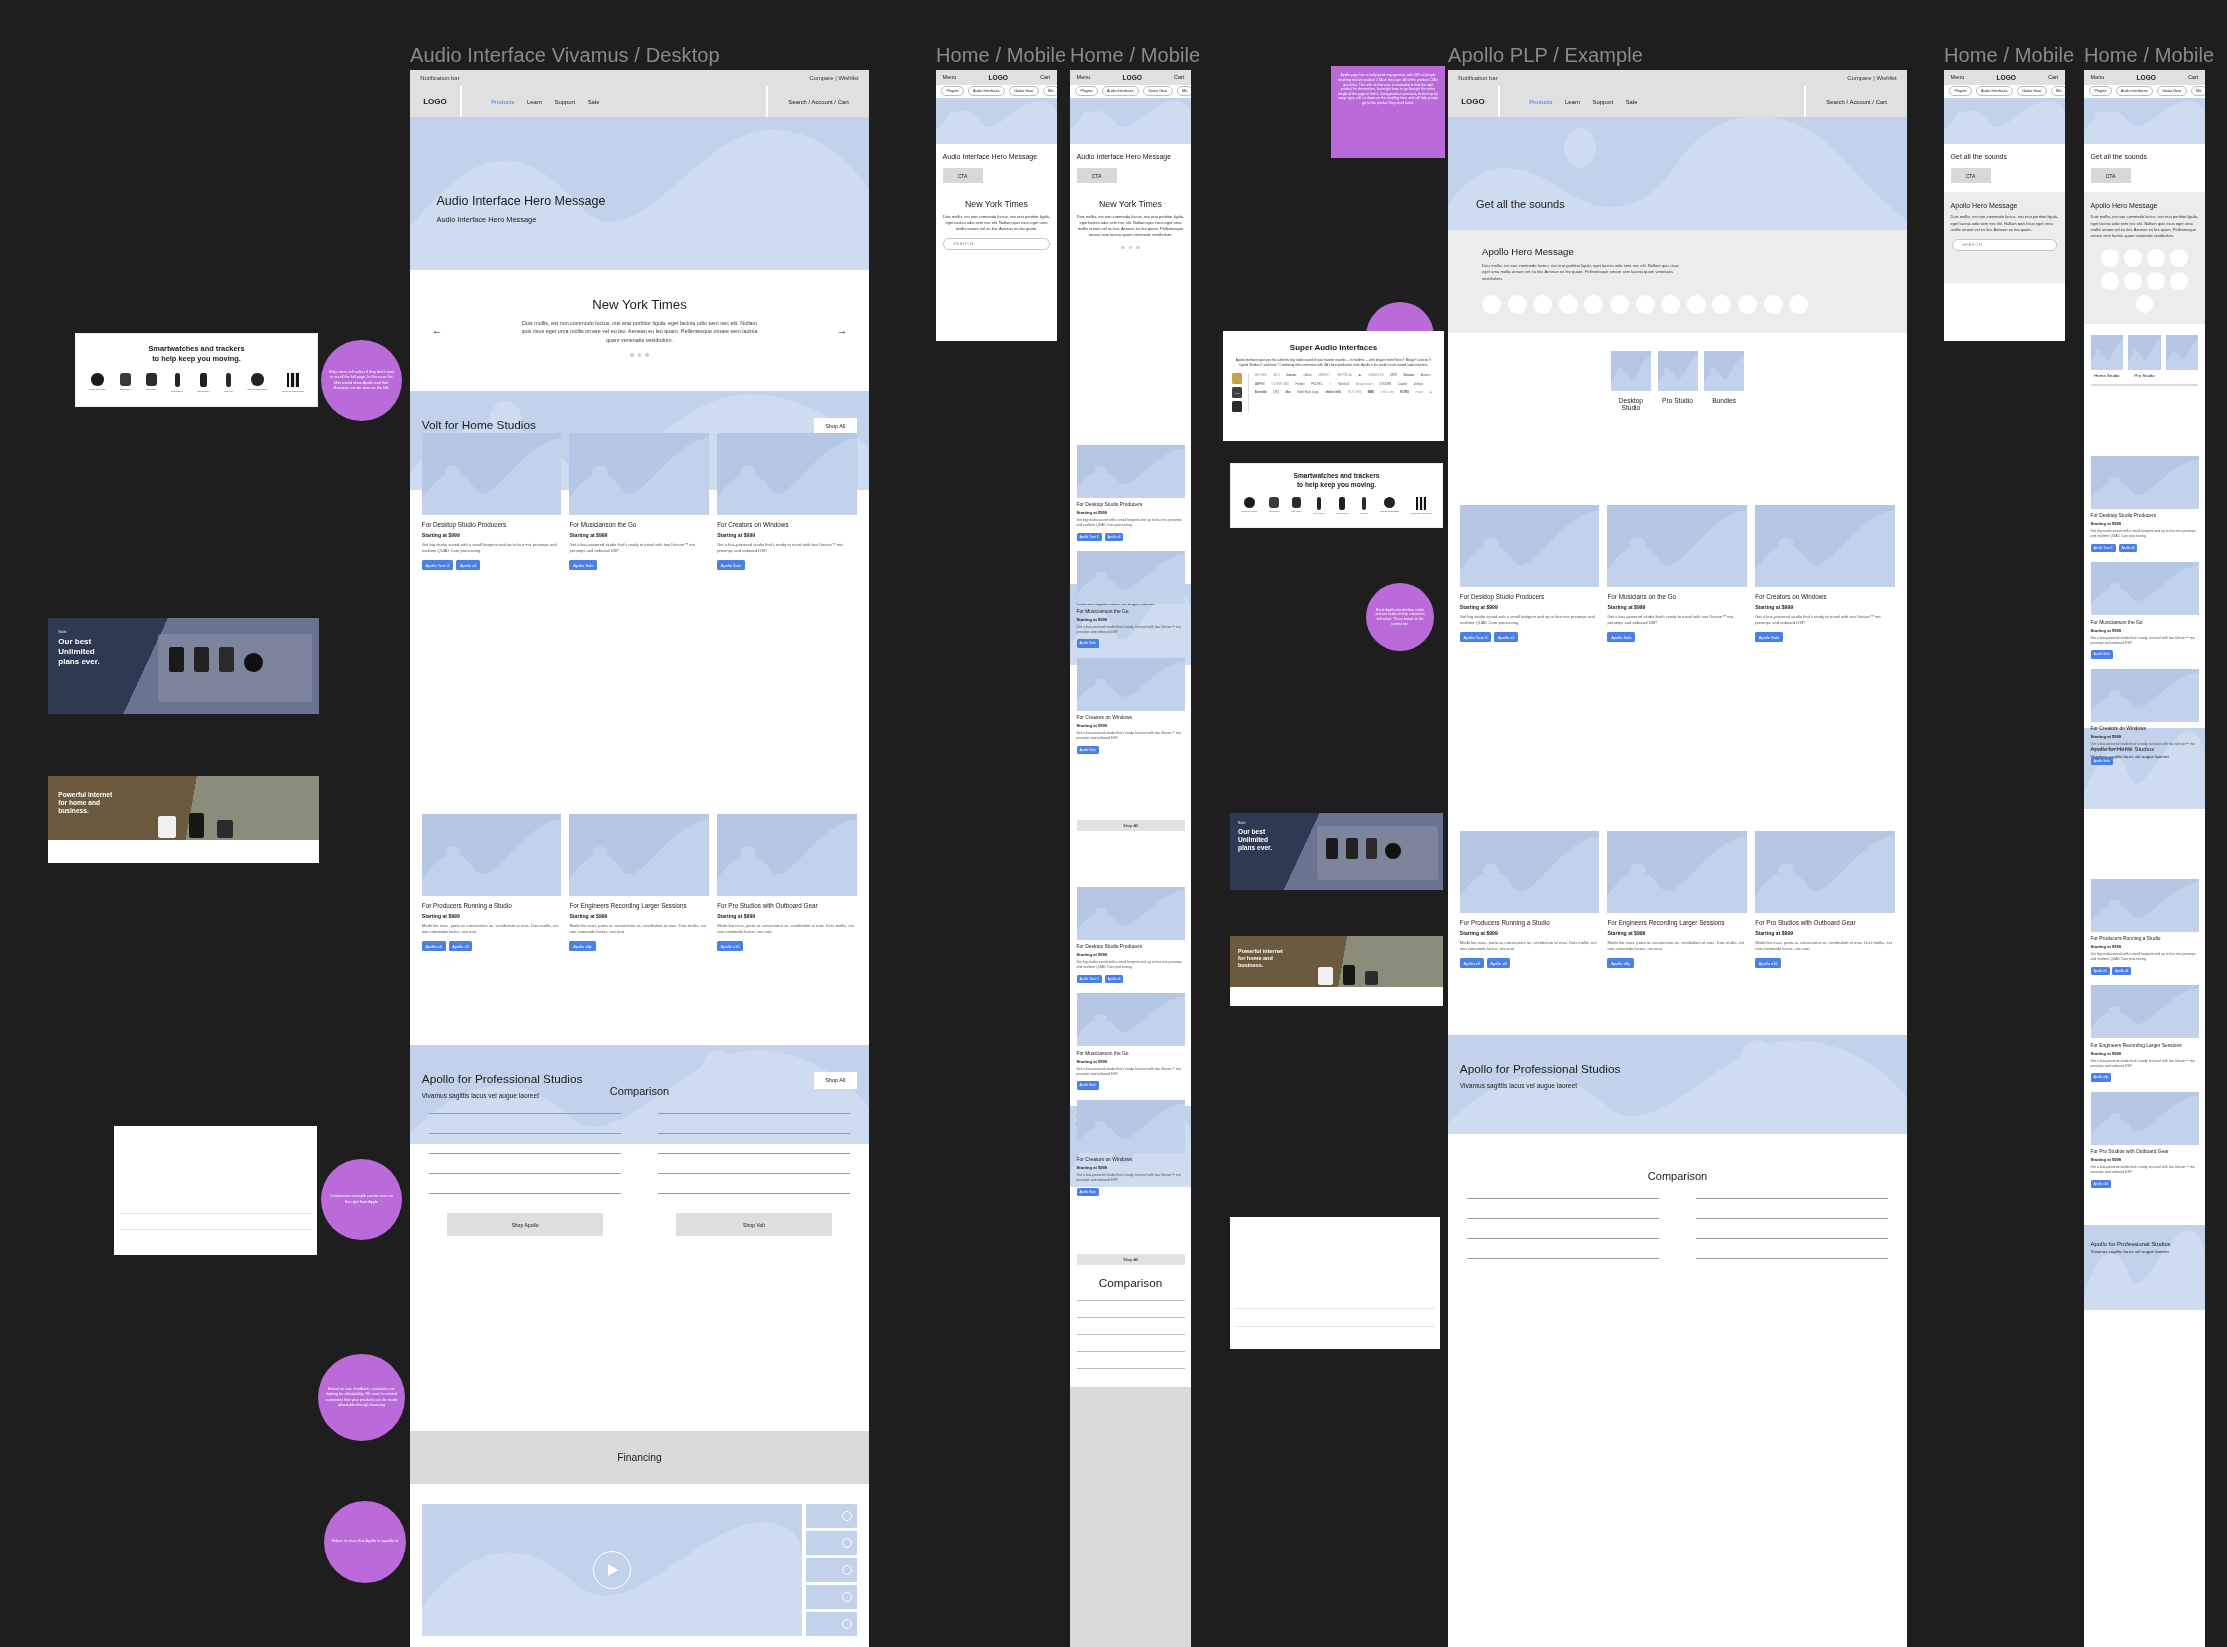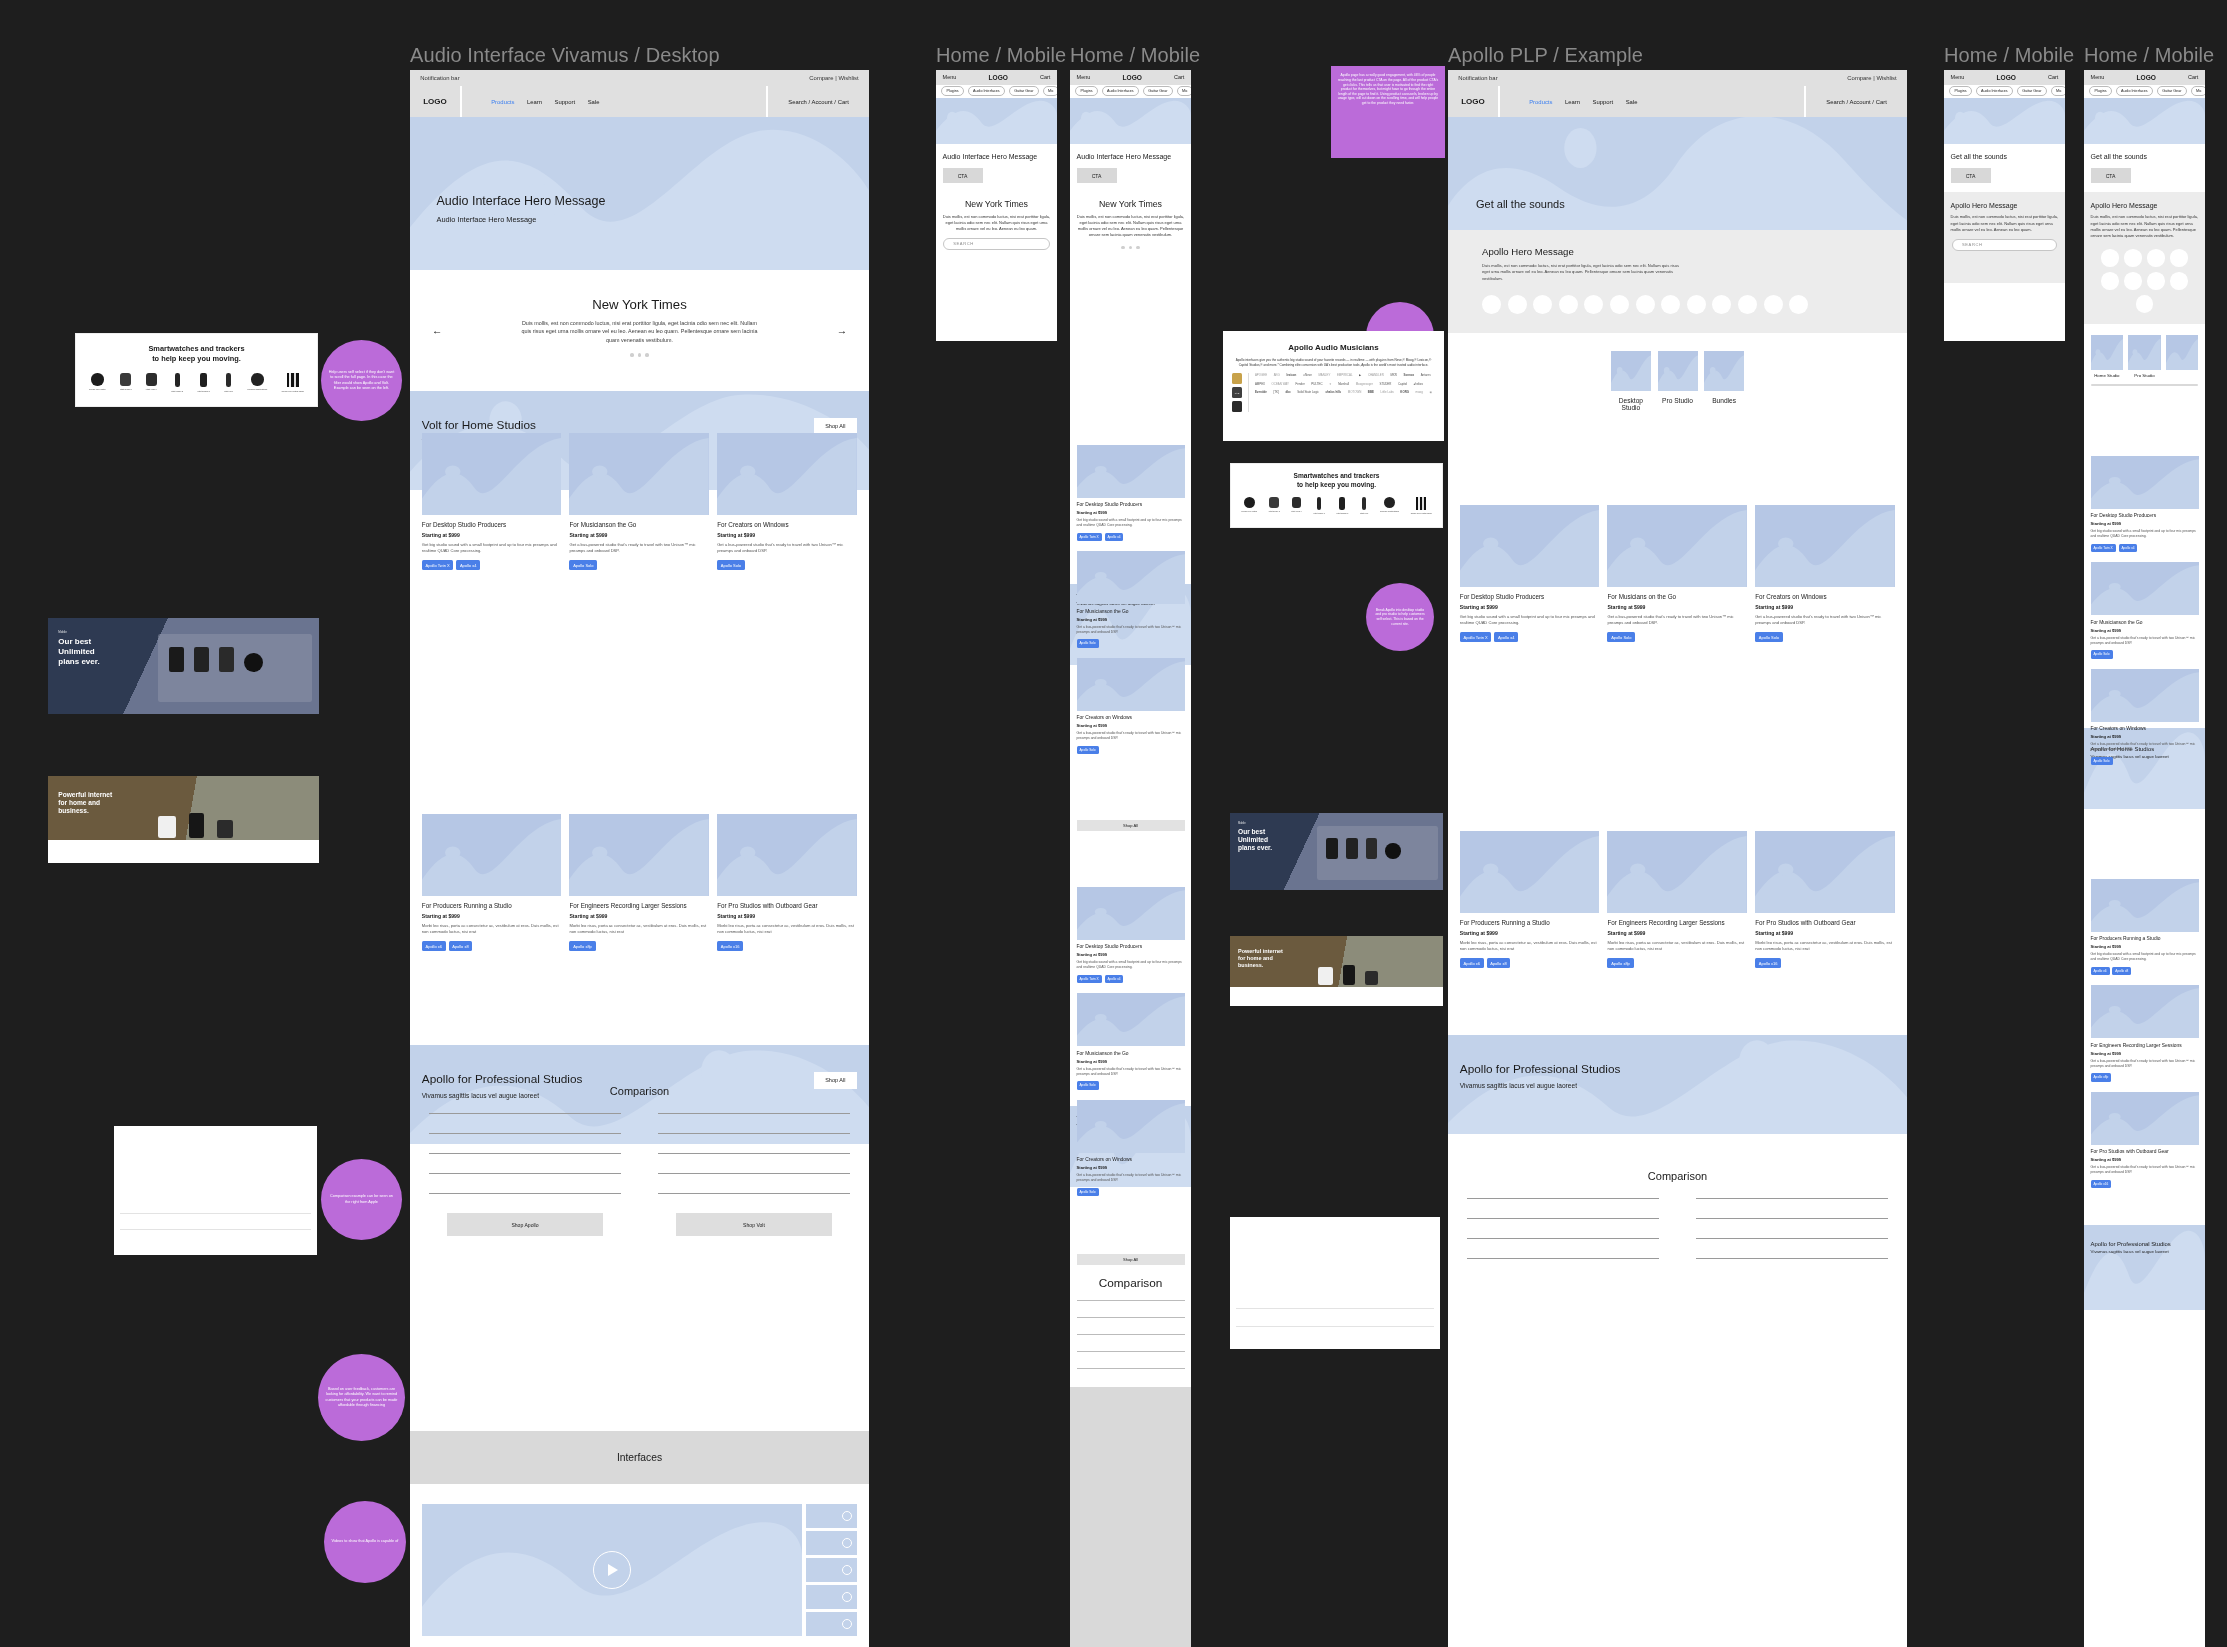--- a/index.html
+++ b/index.html
@@ -309,21 +309,21 @@
           <hr>
             <hr>
             <hr>
             <hr>
             <hr>
           <div class="cmp-btn" style="margin:17.7px 17.7px 0;">Shop Volt</div>
         </div>
       </div>
     </div>
 
-    <div class="abs fin-band" style="left:0; top:1361px; width:459px; height:53px;">Interfaces</div>
+    <div class="abs fin-band" style="left:0; top:1361px; width:459px; height:53px;">Financing</div>
 
     <div class="abs" style="left:11.8px; top:1434px; width:435px; height:132px;">
       <div class="vid-main" style="position:absolute; left:0; top:0; width:380px; height:132px;">
         <div class="wavebg">
             <svg viewBox="0 0 516 180" preserveAspectRatio="none">
               <path d="M0 140 C 70 50, 140 45, 210 110 C 280 170, 370 30, 460 25 C 500 22, 516 50, 516 70 L516 180 L0 180 Z" fill="#cedcf0"></path>
             </svg>
           </div>
         <div class="play"></div>
       </div>
@@ -643,21 +643,21 @@
     </div>
     <div class="abs" style="left:0; top:1317px; width:121px; height:260px; background:#d9d9d9;"></div>
   </div>
 
   <div class="note-rect" style="left:1331px; top:66px; width:114px; height:92px; font-size:3.4px;">Apollo page has a really good engagement, with 46% of people reaching the last product CTA on the page. All of the product CTA's get clicks. This tells us that user is motivated to find the right product for themselves, but might have to go through the entire length of the page to find it. Using product carousels, broken up by usage type, will cut down on the scrolling time, and will help people get to the product they need faster.</div>
   <div class="note" style="left:1366px; top:302px; width:68px; height:68px; font-size:3.4px;">Intro message with logos similar to current site</div>
   <div class="note" style="left:1366px; top:583px; width:68px; height:68px; font-size:3.4px;">Break Apollo into desktop studio and pro studio to help customers self select. This is based on the current site.</div>
 
   <div class="ref" style="left:1223px; top:331px; width:221px; height:110px;">
     <div style="text-align:center; padding:11.8px 10.3px 0;">
-      <div style="font-size:8px; font-weight:bold;">Apollo Audio Musicians</div>
+      <div style="font-size:8px; font-weight:bold;">Super Audio Interfaces</div>
       <div style="font-size:3.1px; line-height:1.6; margin-top:5.9px; color:#333;">Apollo interfaces give you the authentic big studio sound of your favorite records — in realtime — with plug-ins from Neve,® Moog,® Lexicon,® Capitol Studios,® and more.* Combining elite conversion with UA's best production tools, Apollo is the world's most trusted audio interface.</div>
     </div>
     <div style="display:flex; gap:5.9px; padding:5.9px 8.8px 0;">
       <div style="display:flex; flex-direction:column; gap:3.7px; border-right:0.7px solid #ddd; padding-right:5.9px;">
         <div style="width:10.3px;height:10.3px;background:#c8a24a;border-radius:1.5px"></div>
         <div style="width:10.3px;height:10.3px;background:#3f3f3f;border-radius:1.5px; color:#fff; font-size:2.2px; display:flex; align-items:center; justify-content:center">UAD</div>
         <div style="width:10.3px;height:10.3px;background:#2b2b2b;border-radius:1.5px"></div>
       </div>
       <div style="flex:1; display:flex; flex-wrap:wrap; gap:4.4px 6.6px; align-content:flex-start;">
         <span style="font-size:2.9px;color:#9a9a9a">APOGEE</span>

